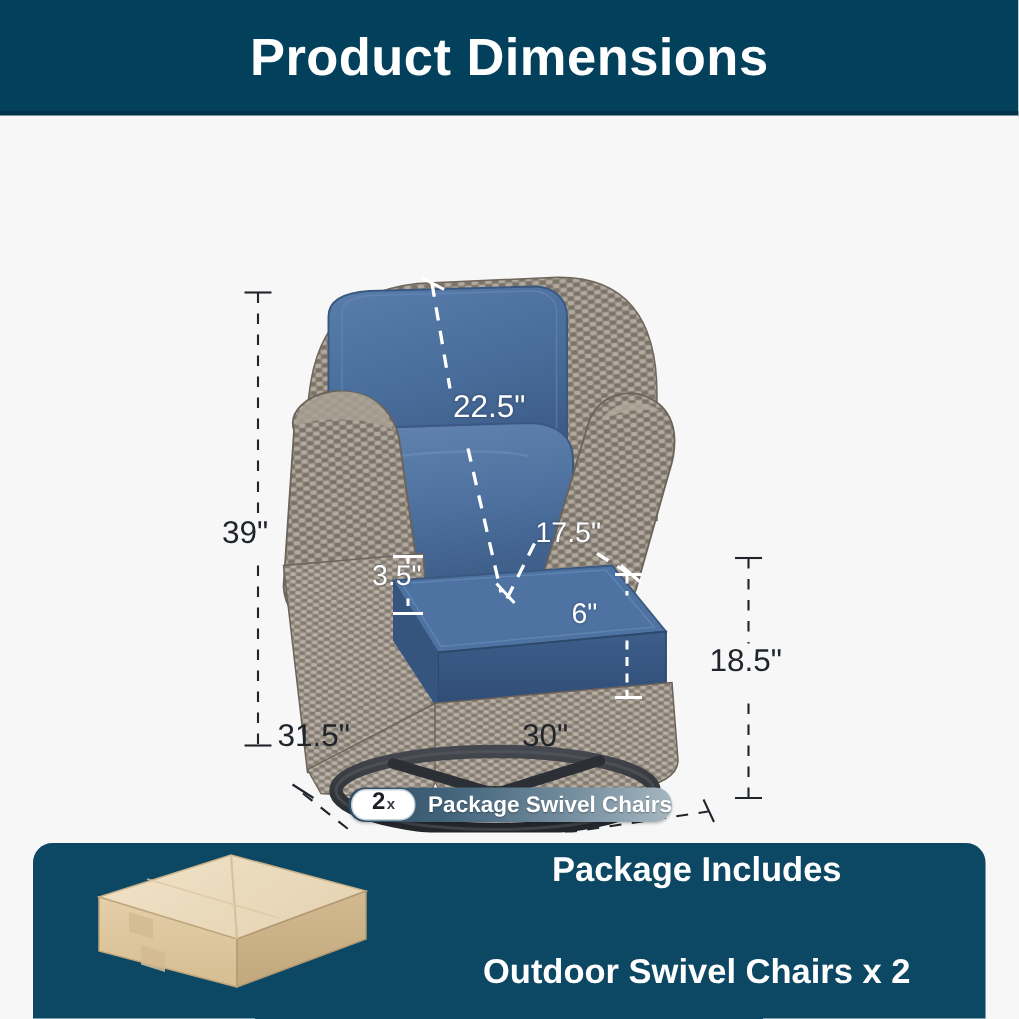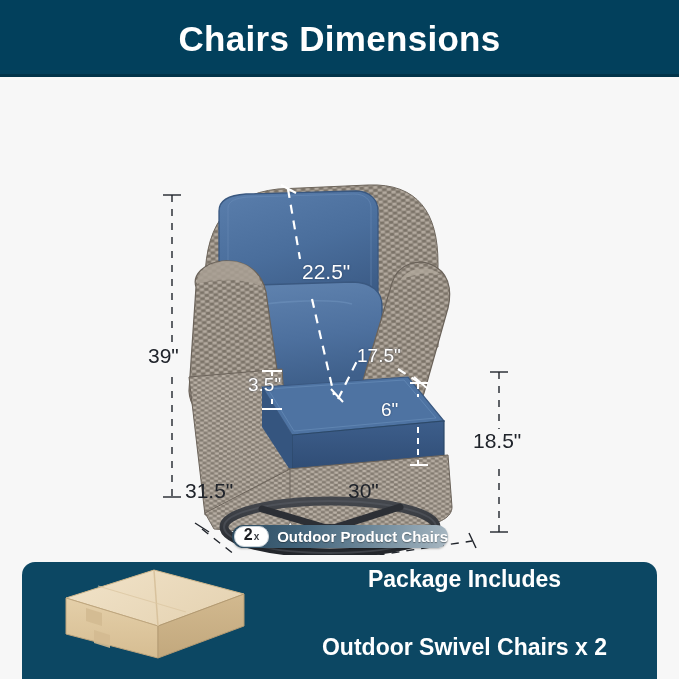--- a/index.html
+++ b/index.html
@@ -70,21 +70,21 @@
     gap:13px;
   }
   .pkg-line1{color:#ffffff;font-size:23px;font-weight:bold;line-height:1;}
   .pkg-line2{color:#ffffff;font-size:23px;font-weight:bold;line-height:1;margin-top:32px;}
   .pkg-box{position:absolute;left:36px;top:6px;}
 </style>
 </head>
 <body>
 
 <div class="header">
-  <div class="header-title">Chairs Dimensions</div>
+  <div class="header-title">Product Dimensions</div>
 </div>
 <div class="header-rule"></div>
 
 <div class="stage">
 
   <svg width="679" height="478" viewBox="0 0 679 478">
     <defs>
 
       <pattern id="weave" width="9" height="6" patternUnits="userSpaceOnUse" patternTransform="rotate(-4)">
         <rect width="9" height="6" fill="#938a7f"></rect>
@@ -221,21 +221,21 @@
   <div class="dim-dark" style="left:185px;top:402px;">31.5"</div>
 
   <div class="dim-dark" style="left:348px;top:402px;">30"</div>
 </div>
 
 <div class="qty-badge">
   <div class="qty-pill">
     <span class="qty-num">2</span>
     <span class="qty-x">x</span>
   </div>
-  <div class="qty-label">Outdoor Product Chairs</div>
+  <div class="qty-label">Package Swivel Chairs</div>
 </div>
 
 <div class="package">
 
   <svg class="pkg-box" width="190" height="92" viewBox="0 0 190 92">
     <defs>
       <linearGradient id="boxTop" x1="0" y1="0" x2="1" y2="0.5">
         <stop offset="0%" stop-color="#f1e3c9"></stop>
         <stop offset="100%" stop-color="#e6d4b4"></stop>
       </linearGradient>

